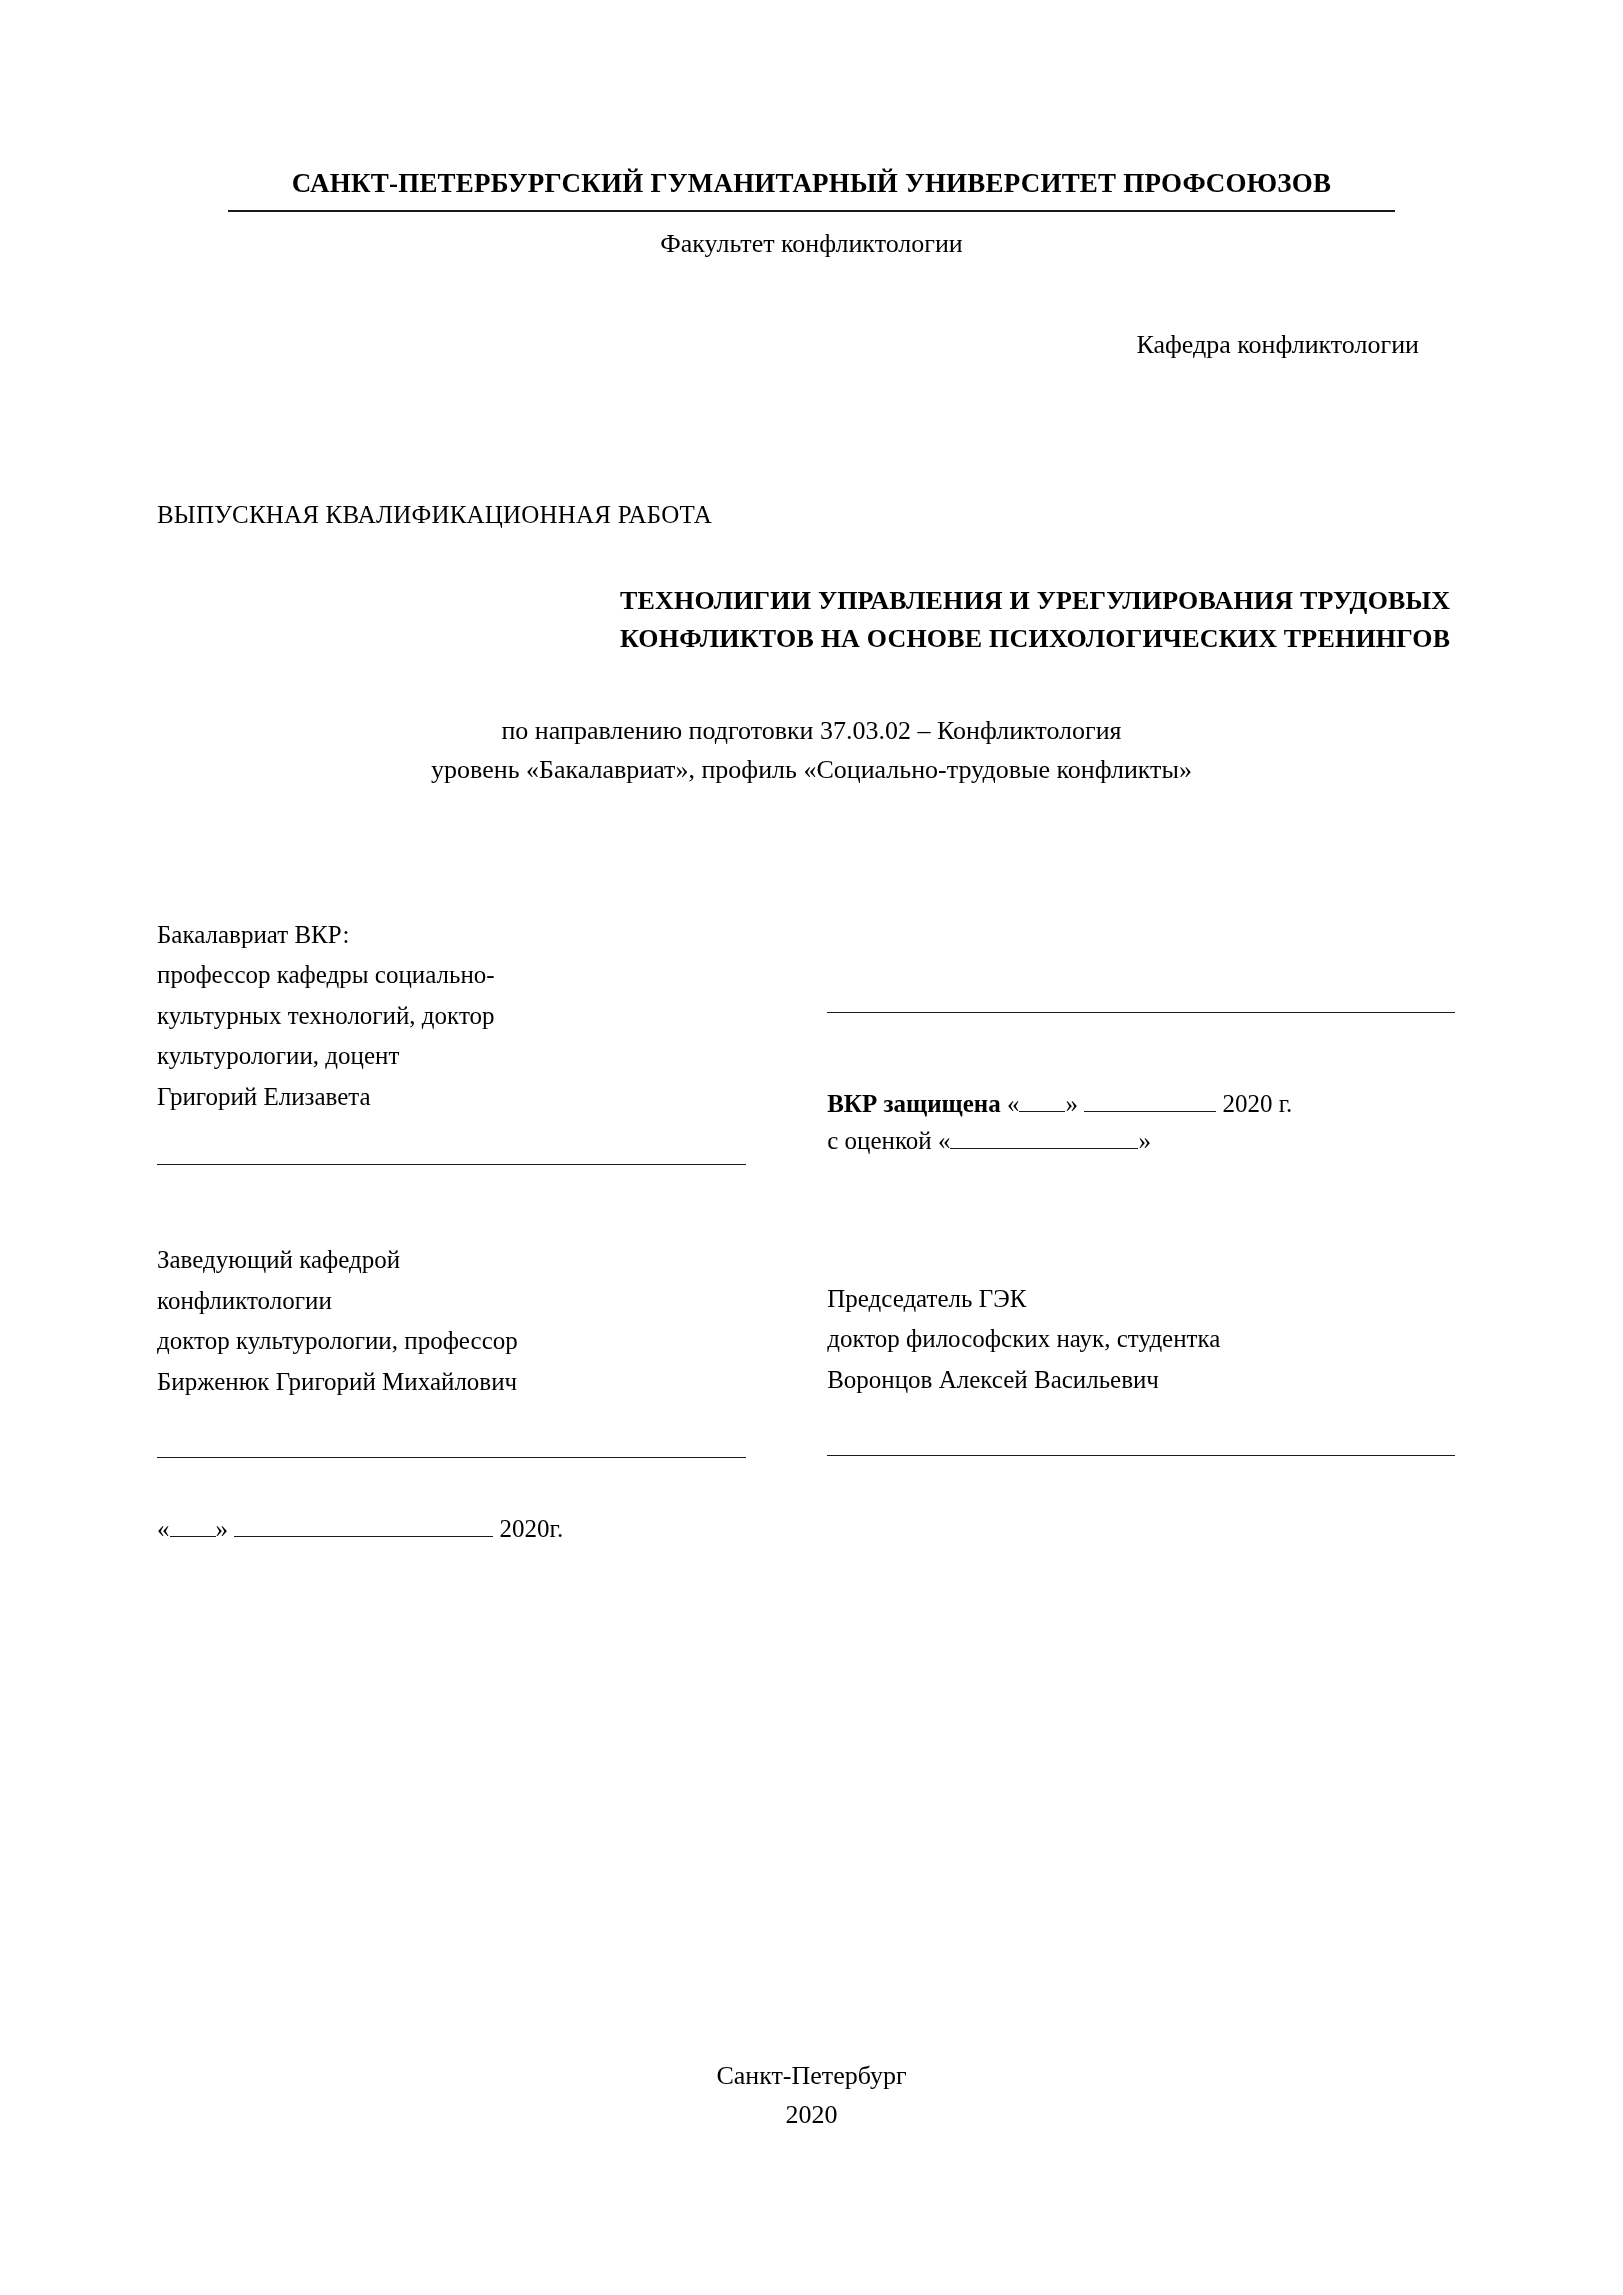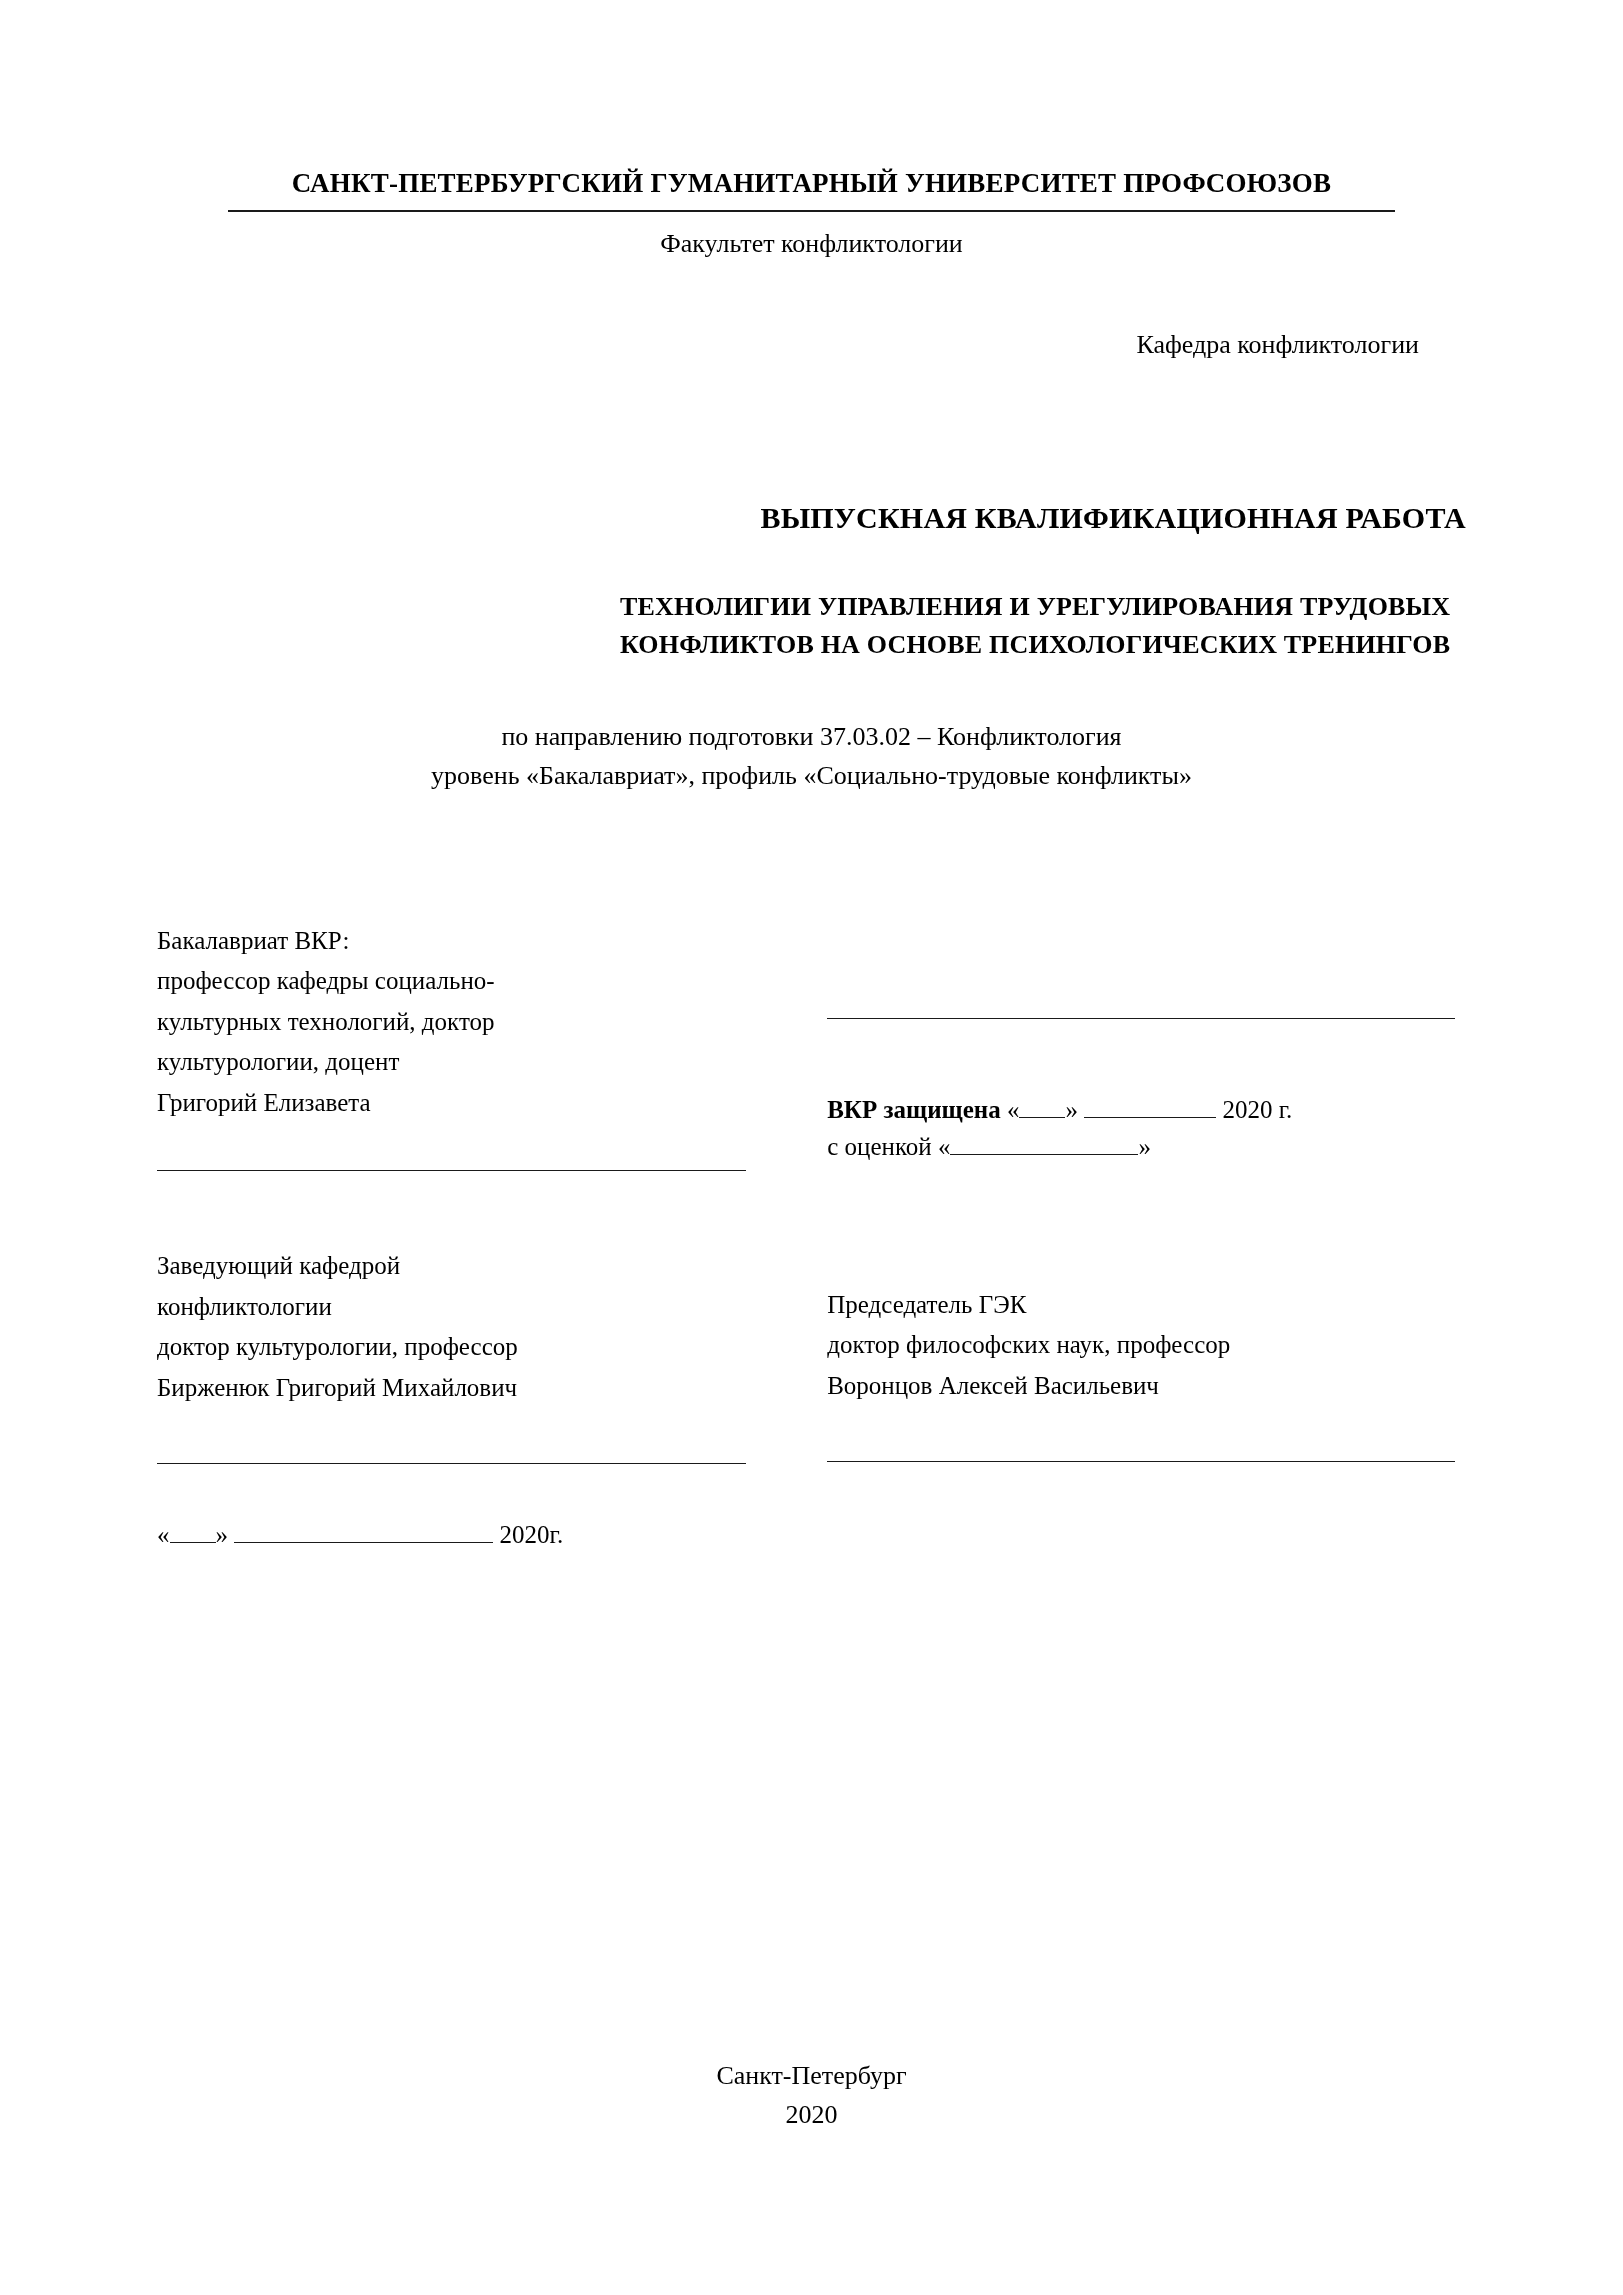--- a/index.html
+++ b/index.html
@@ -41,23 +41,23 @@
     margin-top: 17.3px;
   }
   .department {
     text-align: right;
     font-size: 26px;
     margin-top: 71px;
     padding-right: 47px;
   }
   
   .work-type {
-    text-align: right;
-    font-weight: bold;
-    font-size: 30px;
+    text-align: left;
+    font-weight: normal;
+    font-size: 25px;
     margin-top: 141px;
     letter-spacing: 0.2px;
   }
   .work-title {
     text-align: right;
     font-weight: bold;
     font-size: 26px;
     line-height: 1.45;
     margin-top: 53px;
     padding: 0 15.7px;
@@ -191,21 +191,21 @@
         <span class="u w2"></span>
         <span>2020 г.</span>
       </div>
 
       <div class="mark-line">
         <span>с оценкой «</span><span class="u w4"></span><span>»</span>
       </div>
 
       <div class="chair-block-r blk">
         <div>Председатель ГЭК</div>
-        <div>доктор философских наук, профессор</div>
+        <div>доктор философских наук, студентка</div>
         <div>Воронцов Алексей Васильевич</div>
       </div>
 
       <div class="rule right rule2"></div>
     </div>
 
   </div>
 
   <div class="footer">
     <div>Санкт-Петербург</div>

